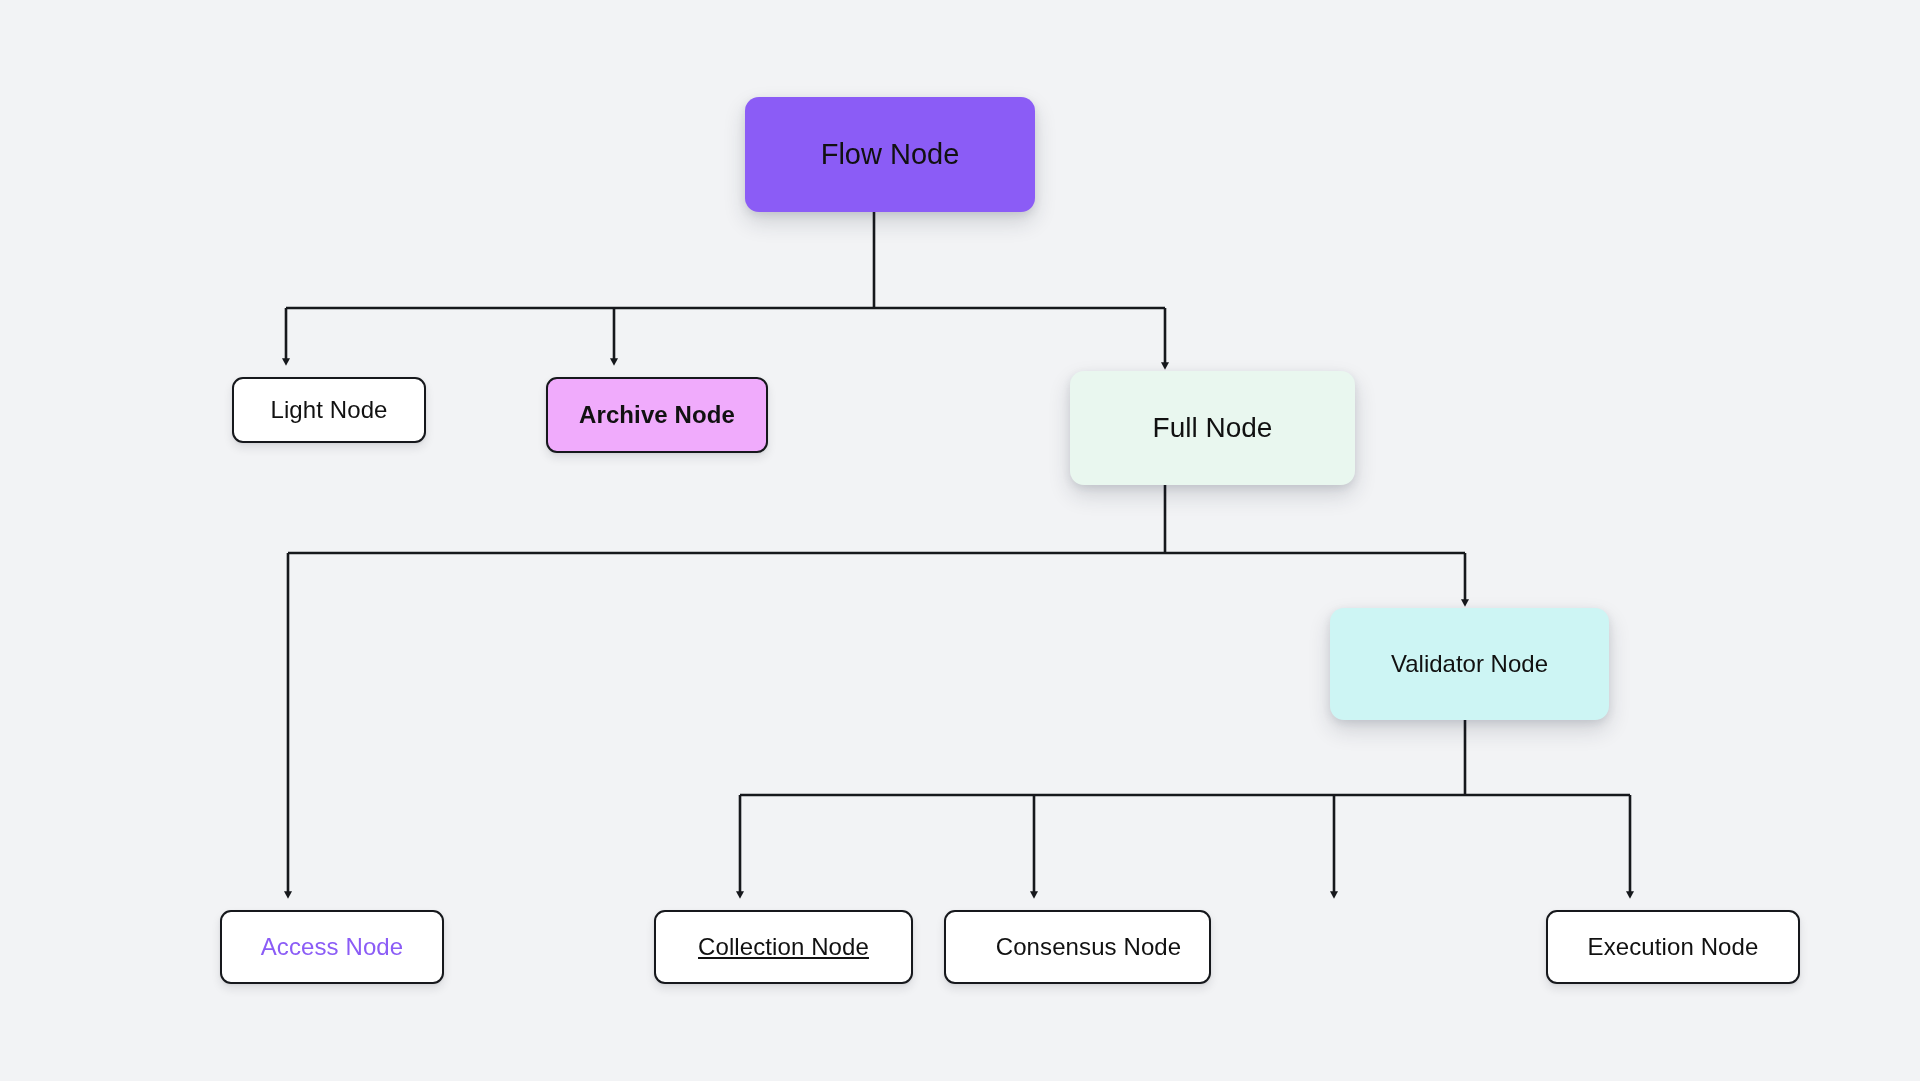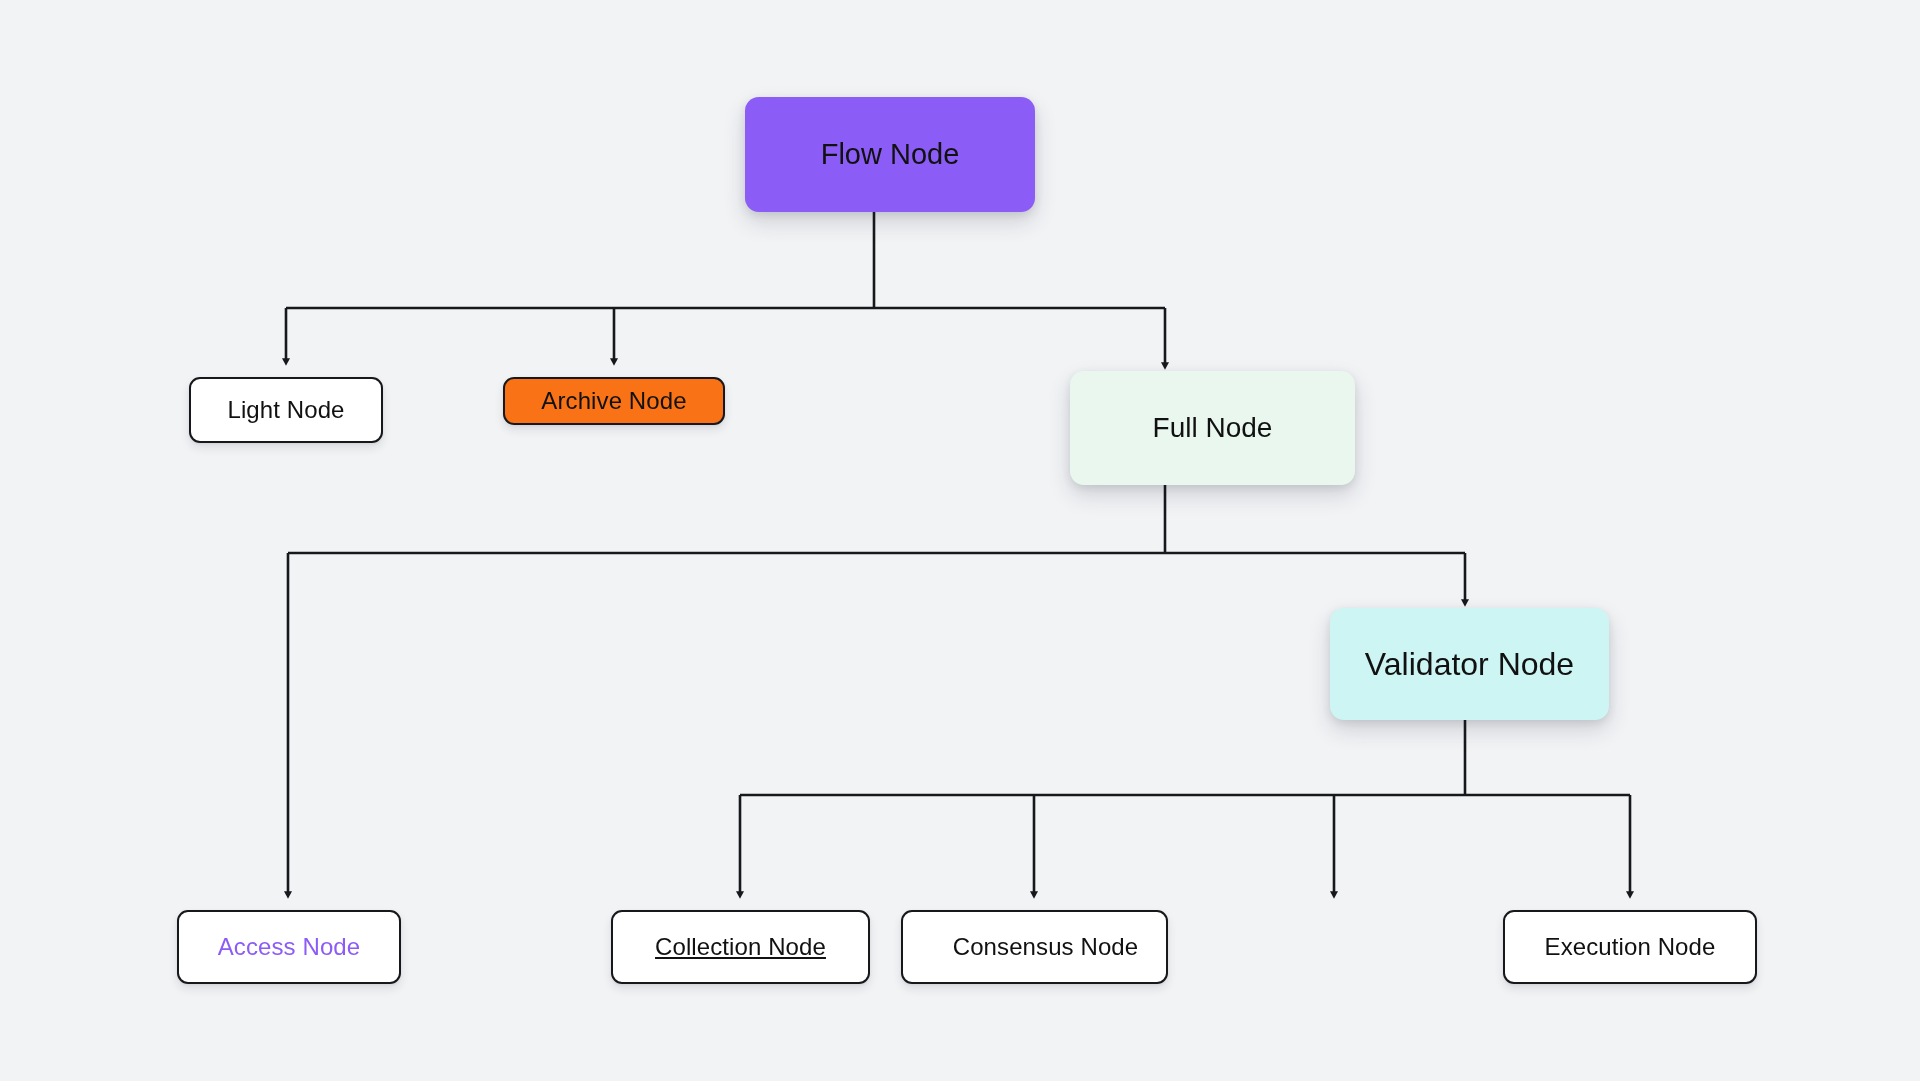--- a/index.html
+++ b/index.html
@@ -47,32 +47,33 @@
   
   .node.plain {
     background: #ffffff;
     border: 2.5px solid #16181c;
     border-radius: 11px;
     font-size: 24px;
     font-weight: 400;
     letter-spacing: 0.1px;
     box-shadow: 0 5px 10px rgba(25, 30, 40, 0.10),
                 0 1px 3px rgba(25, 30, 40, 0.07);
+    margin-left: 43px;
   }
   
   .node.tinted {
     border: none;
     border-radius: 14px;
     font-weight: 400;
     box-shadow: 0 10px 22px rgba(30, 40, 55, 0.16),
                 0 3px 8px rgba(30, 40, 55, 0.10);
   }
   .node.root      { font-size: 29px; }
   .node.level-two { font-size: 28px; }
-  .node.level-three { font-size: 32px; }
+  .node.level-three { font-size: 24px; }
 </style>
 </head>
 <body style="background: rgb(242, 243, 245);">
 
 <div id="diagram" style="background: rgb(242, 243, 245);">
 
   <svg id="edges" viewBox="0 0 1920 1081" width="1920" height="1081" xmlns="http://www.w3.org/2000/svg">
     <defs>
       <marker id="arrowhead" markerWidth="9" markerHeight="9" refX="4.2" refY="4.2" orient="auto" markerUnits="userSpaceOnUse">
         <path d="M 0.4 0.2 L 8 4.2 L 0.4 8.2 z" fill="#16181c"></path>
@@ -98,21 +99,21 @@
   </svg>
 
   <div class="node tinted root" id="node-flow-node" style="left: 730px; top: 97px; width: 290px; height: 115px; background: #8b5cf6; color: rgb(17, 17, 17); margin-left: 15px;">
     <span class="node-label">Flow Node</span>
   </div>
 
   <div class="node plain" id="node-light-node" style="left: 189px; top: 377px; width: 194px; height: 66px; background: rgb(255, 255, 255); color: rgb(17, 17, 17); border-color: rgb(22, 24, 28);">
     <span class="node-label">Light Node</span>
   </div>
 
-  <div class="node plain" id="node-archive-node" style="left: 503px; top: 377px; width: 222px; height: 48px; background: #f97316; color: rgb(17, 17, 17); border-color: rgb(22, 24, 28);">
+  <div class="node plain" id="node-archive-node" style="left: 503px; top: 377px; width: 222px; height: 76px; background: #f0abfc; color: rgb(17, 17, 17); border-color: rgb(22, 24, 28); font-weight: bold;">
     <span class="node-label">Archive Node</span>
   </div>
 
   <div class="node tinted level-two" id="node-full-node" style="left: 1022px; top: 371px; width: 285px; height: 114px; background: rgb(233, 247, 239); color: rgb(17, 17, 17); margin-left: 48px;">
     <span class="node-label">Full Node</span>
   </div>
 
   <div class="node tinted level-three" id="node-validator-node" style="left: 1330px; top: 608px; width: 279px; height: 112px; background: rgb(205, 245, 244); color: rgb(17, 17, 17);">
     <span class="node-label">Validator Node</span>
   </div>

